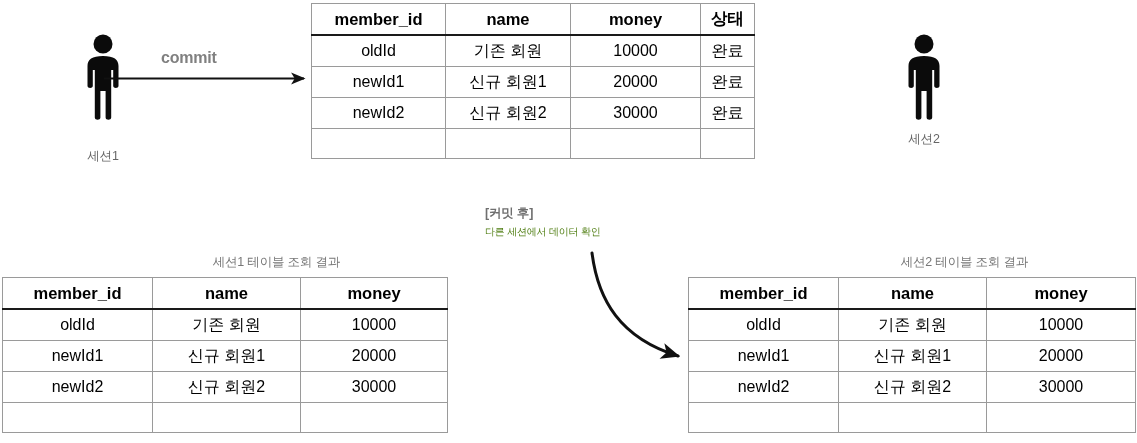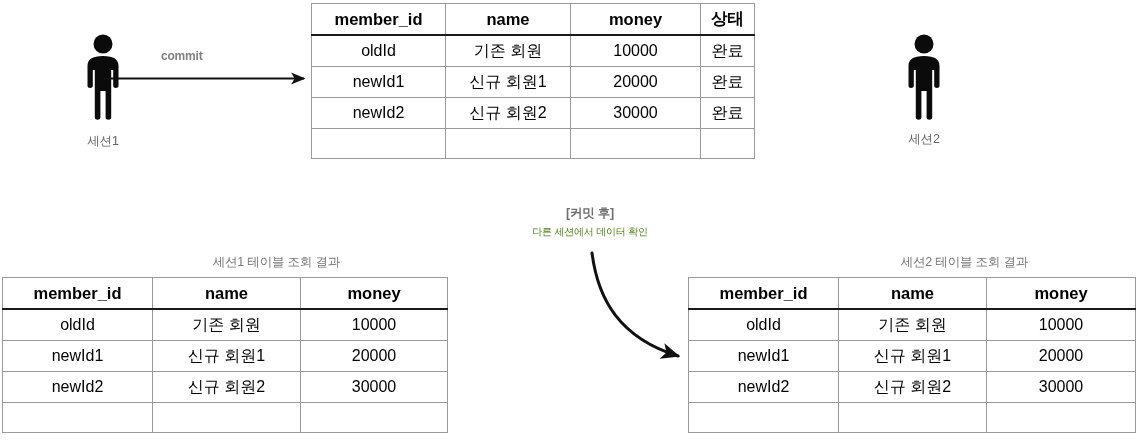--- a/index.html
+++ b/index.html
@@ -27,21 +27,21 @@
     text-align: center;
     white-space: nowrap;
     letter-spacing: -0.2px;
   }
 
   
   .commit-label {
     position: absolute;
     color: #808080;
     font-weight: bold;
-    font-size: 12px;
+    font-size: 16px;
     white-space: nowrap;
     letter-spacing: -0.2px;
   }
 
   
   table.grid {
     position: absolute;
     border-collapse: collapse;
     table-layout: fixed;
     background: #1d4ed8;
@@ -86,21 +86,20 @@
     color: #777777;
     font-size: 12.5px;
     white-space: nowrap;
     text-align: right;
     letter-spacing: -0.2px;
   }
 
   
   .annot {
     position: absolute;
-    text-align: center;
     white-space: nowrap;
     color: #808080;
     letter-spacing: -0.2px;
   }
   .annot .annot-title {
     display: block;
     font-weight: bold;
     font-size: 12.5px;
     color: #6f6f6f;
     margin-bottom: 3px;
@@ -125,21 +124,21 @@
 
 <div class="person" style="left:78px; top:33px;">
   <svg width="50" height="90" viewBox="0 0 50 90">
     <circle cx="25" cy="11" r="9.5" fill="#0b0b0b"></circle>
     <path d="M25 23 C14 23 9.5 26.5 9.5 33 L9.5 53 C9.5 55.6 14.8 55.6 14.8 53 L14.8 37
              L16.8 37 L16.8 84.5 C16.8 87.4 22.4 87.4 22.4 84.5 L22.4 58 L27.6 58
              L27.6 84.5 C27.6 87.4 33.2 87.4 33.2 84.5 L33.2 37 L35.2 37 L35.2 53
              C35.2 55.6 40.5 55.6 40.5 53 L40.5 33 C40.5 26.5 36 23 25 23 Z" fill="#0b0b0b"></path>
   </svg>
 </div>
-<div class="session-label" style="left:48px; top:133px; width:110px;">세션1</div>
+<div class="session-label" style="left:48px; top:148px; width:110px;">세션1</div>
 
 <div class="person" style="left:899px; top:33px;">
   <svg width="50" height="90" viewBox="0 0 50 90">
     <circle cx="25" cy="11" r="9.5" fill="#0b0b0b"></circle>
     <path d="M25 23 C14 23 9.5 26.5 9.5 33 L9.5 53 C9.5 55.6 14.8 55.6 14.8 53 L14.8 37
              L16.8 37 L16.8 84.5 C16.8 87.4 22.4 87.4 22.4 84.5 L22.4 58 L27.6 58
              L27.6 84.5 C27.6 87.4 33.2 87.4 33.2 84.5 L33.2 37 L35.2 37 L35.2 53
              C35.2 55.6 40.5 55.6 40.5 53 L40.5 33 C40.5 26.5 36 23 25 23 Z" fill="#0b0b0b"></path>
   </svg>
 </div>

